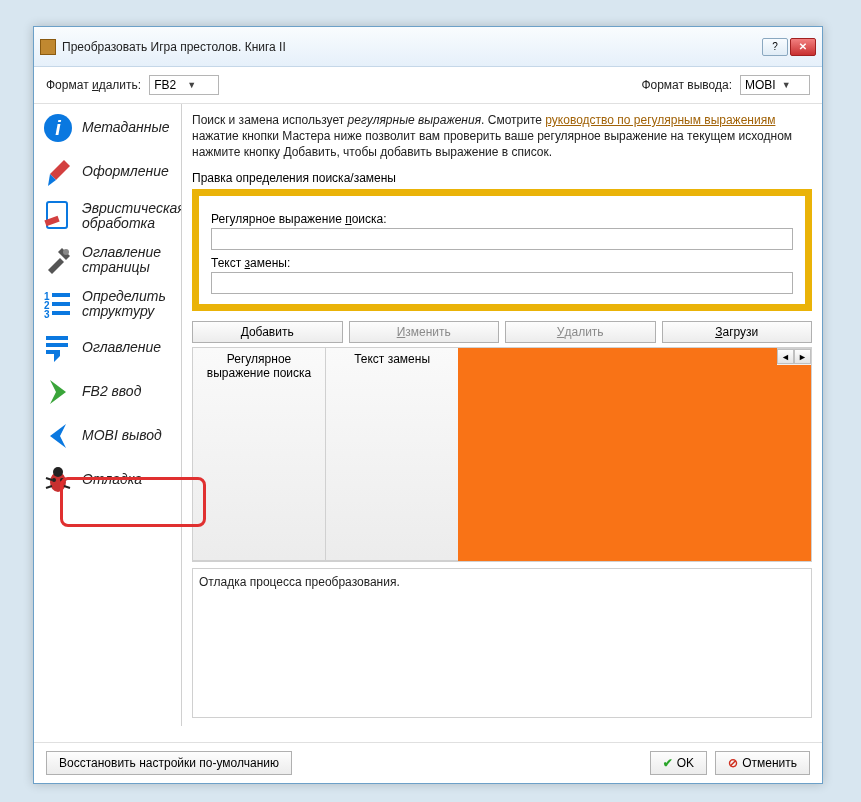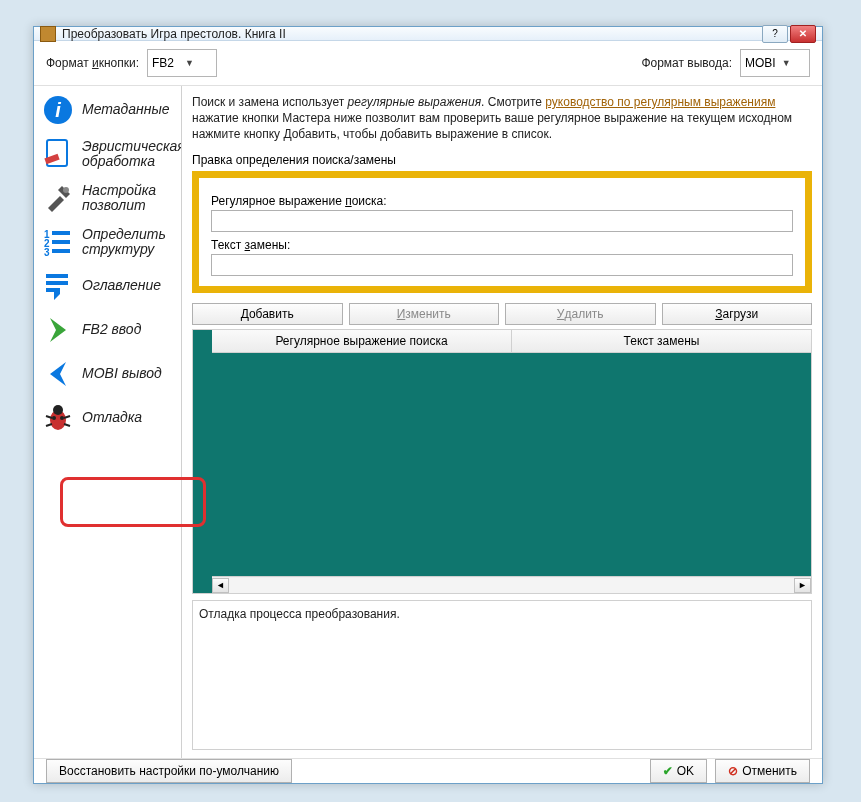--- a/index.html
+++ b/index.html
@@ -1,26 +1,26 @@
 <!DOCTYPE html>
 <html><head>
 <meta charset="utf-8">
 <style>
 * { box-sizing: border-box; margin: 0; padding: 0; }
 body { font-family: "Segoe UI", Tahoma, sans-serif; font-size: 12px; background: #d8e6f0; width: 861px; height: 802px; position: relative; }
 .window { position: absolute; top: 26px; left: 33px; width: 790px; height: 758px; background: #fff; border: 1px solid #6ca0c8; box-shadow: 0 0 10px rgba(0,0,0,0.2); display: flex; flex-direction: column; }
-.titlebar { height: 14px; background: linear-gradient(#f9fcfe,#e6f0fa); border-bottom: 1px solid #c5d7e8; display: flex; align-items: center; padding: 6px 6px; }
+.titlebar { height: 40px; background: linear-gradient(#f9fcfe,#e6f0fa); border-bottom: 1px solid #c5d7e8; display: flex; align-items: center; padding: 6px 6px; }
 .titlebar .icon { width: 16px; height: 16px; background: #c08830; border: 1px solid #8a5a10; margin-right: 6px; }
 .titlebar .title { flex: 1; color: #222; }
 .winbtns { display: flex; gap: 0; }
 .winbtn { width: 26px; height: 18px; margin-left: 2px; display: flex; align-items: center; justify-content: center; border: 1px solid #8aa8c0; background: linear-gradient(#f8fcff,#e0ecf6); border-radius: 2px; cursor: pointer; font-size: 10px; }
 .winbtn.close { background: linear-gradient(#f28080,#c83030); border-color: #a02020; color: #fff; font-weight: bold; }
 .top-row { display: flex; align-items: center; padding: 8px 12px; gap: 8px; border-bottom: 1px solid #e0e0e0; }
 .top-row label { color: #222; }
-.combo { display: inline-flex; align-items: center; border: 1px solid #b5b5b5; background: #fff; height: 28px; padding: 0 4px; min-width: 70px; cursor: pointer; }
+.combo { display: inline-flex; align-items: center; border: 1px solid #b5b5b5; background: #fff; height: 20px; padding: 0 4px; min-width: 70px; cursor: pointer; }
 .combo span { flex: 1; }
 .combo .arrow { font-size: 9px; color: #444; margin-left: 6px; }
 .spacer { flex: 1; }
 .content { flex: 1; display: flex; overflow: hidden; }
 .sidebar { width: 148px; border-right: 1px solid #d0d0d0; overflow-y: auto; padding: 2px 0; }
 .side-item { display: flex; align-items: center; gap: 8px; padding: 6px 8px; cursor: pointer; min-height: 42px; }
 .side-item.active { background: #1e90e8; color: #fff; }
 .side-item .ico { width: 32px; height: 32px; flex-shrink: 0; display: flex; align-items: center; justify-content: center; }
 .side-item .lbl { font-size: 14px; line-height: 1.1; color: #222; font-style: italic; }
 .side-item.active .lbl { color: #fff; }
@@ -29,30 +29,30 @@
 .intro { font-size: 12px; color: #222; margin-bottom: 6px; line-height: 1.35; }
 .intro i { }
 .intro a { color: #a16207; text-decoration: underline; cursor: pointer; }
 .section-label { font-size: 12px; margin: 4px 0; }
 .groupbox { border: 7px solid #eab308; padding: 10px 12px; margin-bottom: 6px; }
 .field-label { font-size: 12px; margin: 6px 0 2px; }
 .textinput { width: 100%; height: 22px; border: 1px solid #b0b0b0; padding: 2px 4px; font-family: inherit; font-size: 12px; }
 .btn-row { display: flex; gap: 6px; margin: 4px 0; }
 .btn { flex: 1; height: 22px; border: 1px solid #b0b0b0; background: linear-gradient(#fdfdfd,#ececec); font-size: 12px; cursor: pointer; text-align: center; display: flex; align-items: center; justify-content: center; }
 .btn.disabled { color: #8a8a8a; }
-.table-area { flex: 1; min-height: 160px; border: 1px solid #d0d0d0; background: #0f766e; display: flex; flex-direction: column; padding-left: 19px; }
+.table-area { flex: 1; min-height: 160px; border: 1px solid #d0d0d0; background: #f97316; display: flex; flex-direction: row; }
 .table-head { display: flex; background: linear-gradient(#fafafa,#ececec); border-bottom: 1px solid #d0d0d0; }
 .th { flex: 1; text-align: center; padding: 4px; font-size: 12px; border-right: 1px solid #d0d0d0; }
 .th:last-child { border-right: none; }
 .table-body { flex: 1; overflow: auto; }
 .hscroll { height: 17px; background: #f0f0f0; border-top: 1px solid #d0d0d0; display: flex; align-items: center; }
 .hscroll .track { flex: 1; height: 15px; background: #f4f4f4; position: relative; }
 .hscroll .arrow { width: 17px; height: 15px; background: linear-gradient(#fdfdfd,#e4e4e4); border: 1px solid #c0c0c0; display: flex; align-items: center; justify-content: center; font-size: 9px; cursor: pointer; }
 .debug-box { margin-top: 6px; border: 1px solid #d0d0d0; background: #fff; height: 150px; padding: 6px; font-size: 12px; color: #222; }
-.footer { display: flex; align-items: center; gap: 8px; padding: 0 12px; border-top: 1px solid #e0e0e0; }
+.footer { display: flex; align-items: center; gap: 8px; padding: 8px 12px; border-top: 1px solid #e0e0e0; margin-top: 16px; }
 .footer .btn-footer { height: 24px; padding: 0 12px; border: 1px solid #b0b0b0; background: linear-gradient(#fdfdfd,#ececec); display: flex; align-items: center; gap: 4px; cursor: pointer; font-size: 12px; }
 .footer .spacer { flex: 1; }
 .check { color: #2aa52a; font-weight: bold; }
 .cross { color: #d03020; font-weight: bold; }
 .u { text-decoration: underline; }
 
 .ico-info { width: 28px; height: 28px; background: #0a78e0; border-radius: 50%; color: #fff; font-weight: bold; font-size: 20px; display:flex;align-items:center;justify-content:center; font-style: italic; }
 .ico-brush svg, .ico svg { display:block; }
 </style>
 </head>
@@ -62,21 +62,21 @@
   <div class="titlebar">
     <div class="icon"></div>
     <div class="title">Преобразовать Игра престолов. Книга II</div>
     <div class="winbtns">
       <div class="winbtn">?</div>
       <div class="winbtn close">✕</div>
     </div>
   </div>
 
   <div class="top-row">
-    <label><span>Формат </span><span class="u">и</span><span>кнопки:</span></label>
+    <label><span>Формат </span><span class="u">и</span><span>далить:</span></label>
     <div class="combo">
       <span>FB2</span>
       <span class="arrow">▼</span>
     </div>
     <div class="spacer"></div>
     <label>Формат вывода:</label>
     <div class="combo">
       <span>MOBI</span>
       <span class="arrow">▼</span>
     </div>
@@ -85,36 +85,45 @@
   <div class="content">
     <div class="sidebar">
       <div class="side-item">
         <div class="ico">
             <div class="ico-info">i</div>
           </div>
         <div class="lbl">Метаданные</div>
       </div>
       <div class="side-item">
         <div class="ico">
+            <svg width="32" height="32" viewBox="0 0 32 32">
+              <path d="M22 4 L28 10 L14 24 L8 18 Z" fill="#d34040"></path>
+              <path d="M8 18 L14 24 L6 30 Z" fill="#0a78e0"></path>
+            </svg>
+          </div>
+        <div class="lbl">Оформление</div>
+      </div>
+      <div class="side-item">
+        <div class="ico">
             <svg width="30" height="32" viewBox="0 0 30 32">
               <rect x="4" y="2" width="20" height="26" rx="2" fill="#fff" stroke="#0a78e0" stroke-width="2"></rect>
               <rect x="2" y="18" width="14" height="6" fill="#d34040" transform="rotate(-20 9 21)"></rect>
             </svg>
           </div>
         <div class="lbl">Эвристическая обработка</div>
       </div>
       <div class="side-item">
         <div class="ico">
             <svg width="32" height="32" viewBox="0 0 32 32">
               <path d="M6 26 L18 14 L22 18 L10 30 Z" fill="#555"></path>
               <path d="M20 4 L28 12 L24 16 L16 8 Z" fill="#555"></path>
               <circle cx="24" cy="8" r="3" fill="#888"></circle>
             </svg>
           </div>
-        <div class="lbl">Настройка позволит</div>
+        <div class="lbl">Оглавление страницы</div>
       </div>
       <div class="side-item">
         <div class="ico">
             <svg width="32" height="32" viewBox="0 0 32 32">
               <text x="2" y="12" font-size="10" fill="#0a78e0" font-weight="bold">1</text>
               <text x="2" y="21" font-size="10" fill="#0a78e0" font-weight="bold">2</text>
               <text x="2" y="30" font-size="10" fill="#0a78e0" font-weight="bold">3</text>
               <rect x="10" y="5" width="18" height="4" fill="#0a78e0"></rect>
               <rect x="10" y="14" width="18" height="4" fill="#0a78e0"></rect>
               <rect x="10" y="23" width="18" height="4" fill="#0a78e0"></rect>

